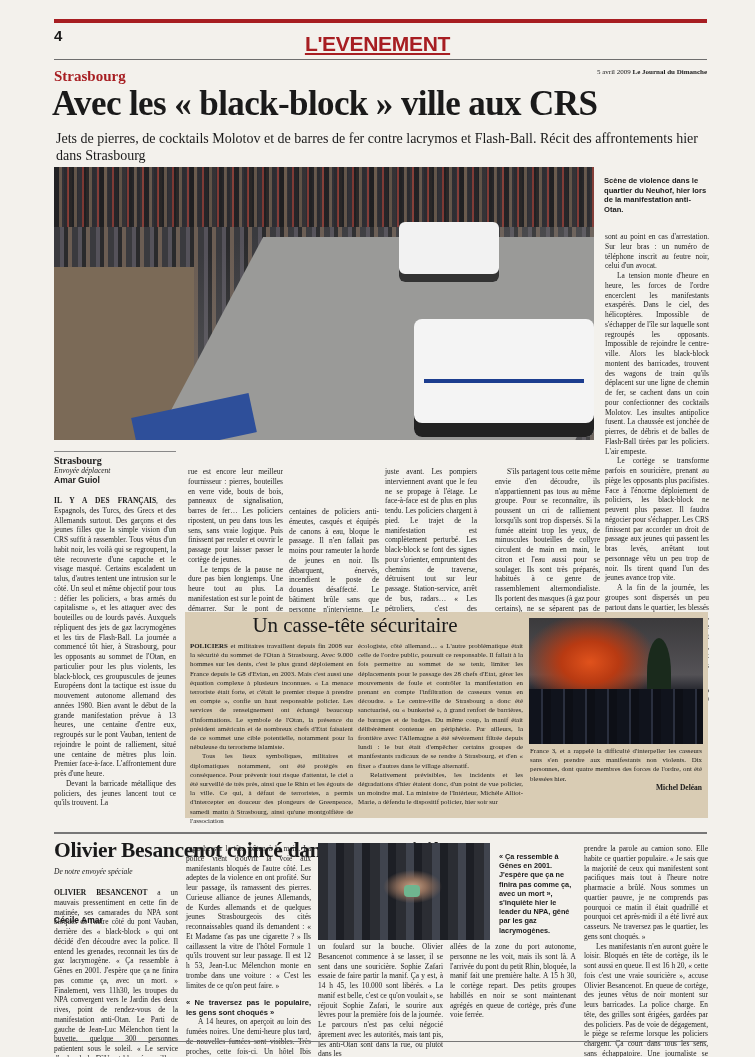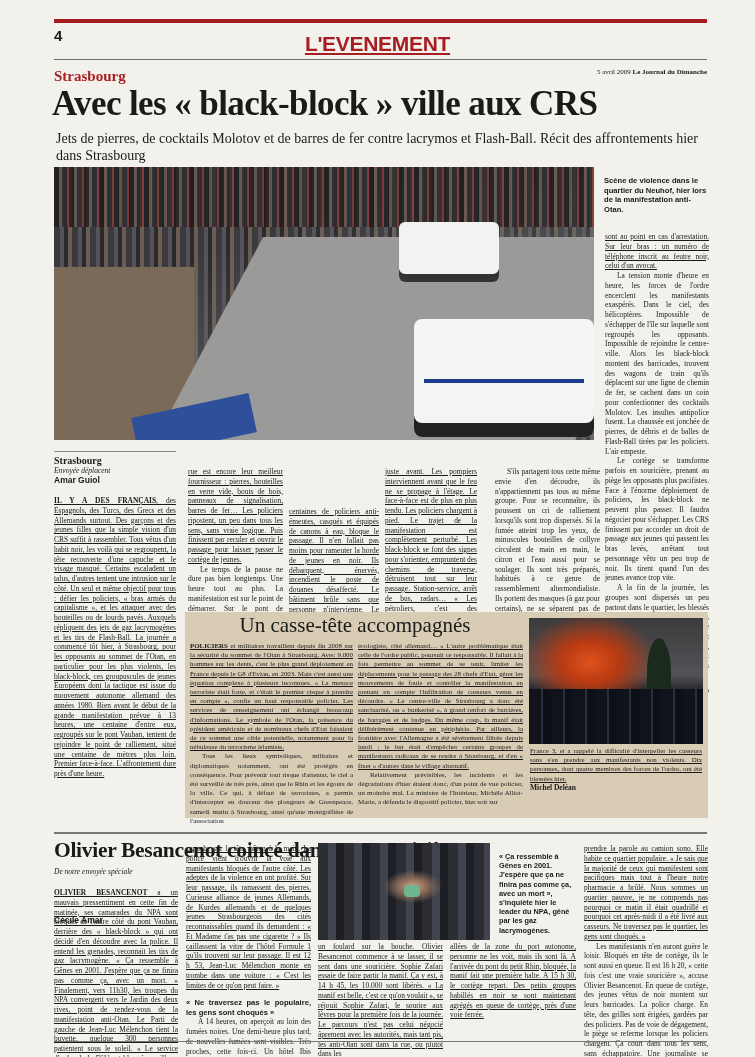--- a/index.html
+++ b/index.html
@@ -23,35 +23,35 @@
   .ph-main .road { position:absolute; left: 140px; top: 70px; width: 420px; height: 260px; background: #9a9a98; transform: skewX(-28deg); }
   .ph-main .van1 { position:absolute; left: 345px; top: 55px; width: 100px; height: 60px; background:#f2f2f2; border-radius: 6px; box-shadow: inset 0 -8px 0 #333; }
   .ph-main .van2 { position:absolute; left: 360px; top: 152px; width: 180px; height: 118px; background:#f4f4f4; border-radius: 8px; box-shadow: inset 0 -14px 0 #222; }
   .ph-main .van2::after { content:""; position:absolute; left: 10px; top: 60px; width: 160px; height: 4px; background:#1c3d8f; }
   .ph-main .crowd { position:absolute; left:0; top:0; width:100%; height:60px; background: repeating-linear-gradient(90deg,#1d1d1f 0 5px,#6a5a4c 5px 8px,#2b2b30 8px 13px,#8a3a34 13px 15px); opacity:.85; }
   .ph-main .ground { position:absolute; left:0; top:100px; width:140px; height:173px; background:#7b6a57; }
   .ph-main .tarp { position:absolute; left:80px; top: 238px; width:120px; height: 40px; background:#2e4f9a; transform: rotate(-12deg); }
   .cap-main { left: 604px; top: 168px; width: 104px; font: bold 7.6px/9.5px "Liberation Sans", sans-serif; margin-top: 8px; }
   .col { font: 7.45px/9.75px "Liberation Serif", serif; text-align: justify; hyphens: auto; }
   .col p { text-indent: 12px; }
-  .col p.noind { text-indent: 0; text-decoration: underline; }
+  .col p.noind { text-indent: 0; }
   .col b.lead { font-weight: bold; }
   .byline { left: 54px; top: 451px; width: 122px; border-top: 1px solid #888; padding-top: 3px; }
   .byline .city { font: bold 10px "Liberation Serif", serif; }
   .byline .role { font: italic 7.5px "Liberation Serif", serif; }
   .byline .name { font: bold 8.5px "Liberation Sans", sans-serif; }
   .c1 { left: 54px; top: 496px; width: 122px; }
   .c2 { left: 188px; top: 467px; width: 95px; }
   .c3 { left: 289px; top: 467px; width: 90px; margin-top: 40px; }
   .c4 { left: 385px; top: 467px; width: 92px; }
   .c5 { left: 495px; top: 467px; width: 105px; }
   .c6 { left: 605px; top: 232px; width: 104px; }
   .subhead { font: bold 7.6px/9.5px "Liberation Sans", sans-serif; margin-top: 8px; }
   .credit { text-align: right; font: italic 7.5px "Liberation Serif", serif; margin-top: 5px; }
-  .credit2 { text-align: left; font: bold 7.5px "Liberation Serif", serif; }
+  .credit2 { text-align: right; font: bold 7.5px "Liberation Serif", serif; }
   .box { left: 185px; top: 612px; width: 523px; height: 206px; background: #d9ccb4; }
   .box-title { left: 185px; top: 613px; width: 340px; text-align: center; font: 21px "Liberation Serif", serif; }
   .b1 { left: 190px; top: 641px; width: 163px; font-size: 6.9px; line-height: 9.2px; }
   .b2 { left: 358px; top: 641px; width: 165px; font-size: 6.9px; line-height: 9.2px; }
   .ph-box { left: 529px; top: 618px; width: 174px; height: 126px; background:
       radial-gradient(ellipse at 35% 35%, #e0521c 0, #b83a12 18%, rgba(40,30,28,0) 42%),
       linear-gradient(180deg, #3b3a3c 0, #545256 45%, #1c1e26 60%, #14161d 100%); }
   .ph-box .cops { position:absolute; left:0; bottom:0; width:100%; height:55px; background: repeating-linear-gradient(90deg,#10131c 0 12px,#2a2f3e 12px 14px,#0d0f16 14px 22px); }
   .ph-box .tree { position:absolute; left:118px; top:20px; width:24px; height:70px; background:#1a2a1c; border-radius: 50% 50% 10% 10%; }
   .cap-box { left: 530px; top: 746px; width: 172px; font-size: 6.9px; line-height: 9.2px; }
@@ -96,20 +96,21 @@
 <div class="abs cap-main">Scène de violence dans le quartier du Neuhof, hier lors de la manifestation anti-Otan.</div>
 
 <div class="abs byline">
   <div class="city">Strasbourg</div>
   <div class="role">Envoyée déplacent</div>
   <div class="name">Amar Guiol</div>
 </div>
 
 <div class="abs col c1">
   <p class="noind"><b class="lead">IL Y A DES FRANÇAIS</b><span>, des Espagnols, des Turcs, des Grecs et des Allemands surtout. Des garçons et des jeunes filles que la simple vision d'un CRS suffit à rassembler. Tous vêtus d'un habit noir, les voilà qui se regroupent, la tête recouverte d'une capuche et le visage masqué. Certains escaladent un talus, d'autres tentent une intrusion sur le côté. Un seul et même objectif pour tous : défier les policiers, « bras armés du capitalisme », et les attaquer avec des bouteilles ou de lourds pavés. Auxquels répliquent des jets de gaz lacrymogènes et les tirs de Flash-Ball. La journée a commencé tôt hier, à Strasbourg, pour les opposants au sommet de l'Otan, en particulier pour les plus violents, les black-block, ces groupuscules de jeunes Européens dont la tactique est issue du mouvement autonome allemand des années 1980. Bien avant le début de la grande manifestation prévue à 13 heures, une centaine d'entre eux, regroupés sur le pont Vauban, tentent de rejoindre le point de ralliement, situé une centaine de mètres plus loin. Premier face-à-face. L'affrontement dure près d'une heure.</span></p>
+  <p>Devant la barricade métallique des policiers, des jeunes lancent tout ce qu'ils trouvent. La</p>
 </div>
 <div class="abs col c2">
   <p class="noind">rue est encore leur meilleur fournisseur : pierres, bouteilles en verre vide, bouts de bois, panneaux de signalisation, barres de fer… Les policiers ripostent, un peu dans tous les sens, sans vraie logique. Puis finissent par reculer et ouvrir le passage pour laisser passer le cortège de jeunes.</p>
   <p>Le temps de la pause ne dure pas bien longtemps. Une heure tout au plus. La manifestation est sur le point de démarrer. Sur le pont de l'Europe, de l'autre côté de la frontière, des Allemands ont interdiction de traverser le Rhin. Un barrage formé de plusieurs</p>
 </div>
 <div class="abs col c3">
   <p class="noind">centaines de policiers anti-émeutes, casqués et équipés de canons à eau, bloque le passage. Il n'en fallait pas moins pour rameuter la horde de jeunes en noir. Ils débarquent, énervés, incendient le poste de douanes désaffecté. Le bâtiment brûle sans que personne n'intervienne. Le ciel est noir.</p>
   <div class="subhead">Sur leur bras : un numéro de téléphone, celui d'un avocat</div>
   <p>Puis c'est au tour d'une pharmacie située un peu plus loin, d'une banque et d'un hôtel Ibis, dont les clients ont été évacués</p>
 </div>
@@ -122,21 +123,21 @@
 <div class="abs col c6">
   <p class="noind">sont au point en cas d'arrestation. Sur leur bras : un numéro de téléphone inscrit au feutre noir, celui d'un avocat.</p>
   <p>La tension monte d'heure en heure, les forces de l'ordre encerclent les manifestants exaspérés. Dans le ciel, des hélicoptères. Impossible de s'échapper de l'île sur laquelle sont regroupés les opposants. Impossible de rejoindre le centre-ville. Alors les black-block montent des barricades, trouvent des wagons de train qu'ils déplacent sur une ligne de chemin de fer, se cachent dans un coin pour confectionner des cocktails Molotov. Les insultes antipolice fusent. La chaussée est jonchée de pierres, de débris et de balles de Flash-Ball tirées par les policiers. L'air empeste.</p>
   <p>Le cortège se transforme parfois en souricière, prenant au piège les opposants plus pacifistes. Face à l'énorme déploiement de policiers, les black-block ne peuvent plus passer. Il faudra négocier pour s'échapper. Les CRS finissent par accorder un droit de passage aux jeunes qui passent les bras levés, arrêtant tout personnage vêtu un peu trop de noir. Ils tirent quand l'un des jeunes avance trop vite.</p>
   <p>A la fin de la journée, les groupes sont dispersés un peu partout dans le quartier, les blessés évacués (au total 10 personnes, dont quatre membres des forces de l'ordre). Des tirs de gaz fusent encore. Des manifestants, exténués, s'engueulent. Il y a ceux qui veulent partir. Et ceux qui les accusent d'être des traîtres.</p>
   <div class="credit">Reportage photo</div>
   <div class="credit2">E. Dessons - B. Bisson/JDD</div>
 </div>
 
 <div class="abs box"></div>
-<h2 class="abs box-title">Un casse-tête accompagnés</h2>
+<h2 class="abs box-title">Un casse-tête sécuritaire</h2>
 <div class="abs col b1">
   <p class="noind"><b class="lead">POLICIERS</b><span> et militaires travaillent depuis fin 2008 sur la sécurité du sommet de l'Otan à Strasbourg. Avec 9.000 hommes sur les dents, c'est le plus grand déploiement en France depuis le G8 d'Evian, en 2003. Mais c'est aussi une équation complexe à plusieurs inconnues. « La menace terroriste était forte, et c'était le premier risque à prendre en compte », confie un haut responsable policier. Les services de renseignement ont échangé beaucoup d'informations. Le symbole de l'Otan, la présence du président américain et de nombreux chefs d'Etat faisaient de ce sommet une cible potentielle, notamment pour la nébuleuse du terrorisme islamiste.</span></p>
   <p>Tous les lieux symboliques, militaires et diplomatiques notamment, ont été protégés en conséquence. Pour prévenir tout risque d'attentat, le ciel a été surveillé de très près, ainsi que le Rhin et les égouts de la ville. Ce qui, à défaut de terroristes, a permis d'intercepter en douceur des plongeurs de Greenpeace, samedi matin à Strasbourg, ainsi qu'une montgolfière de l'association</p>
 </div>
 <div class="abs col b2">
   <p class="noind">écologiste, côté allemand… « L'autre problématique était celle de l'ordre public, poursuit ce responsable. Il fallait à la fois permettre au sommet de se tenir, limiter les déplacements pour le passage des 28 chefs d'Etat, gérer les mouvements de foule et contrôler la manifestation en prenant en compte l'infiltration de casseurs venus en découdre. » Le centre-ville de Strasbourg a donc été sanctuarisé, ou « bunkerisé », à grand renfort de barrières, de barrages et de badges. Du même coup, la manif était délibérément contenue en périphérie. Par ailleurs, la frontière avec l'Allemagne a été sévèrement filtrée depuis lundi : le but était d'empêcher certains groupes de manifestants radicaux de se rendre à Strasbourg, et d'en « fixer » d'autres dans le village alternatif.</p>
   <p>Relativement prévisibles, les incidents et les dégradations d'hier étaient donc, d'un point de vue policier, un moindre mal. La ministre de l'Intérieur, Michèle Alliot-Marie, a défendu le dispositif policier, hier soir sur</p>
 </div>
 <div class="abs photo ph-box">
     <div class="tree"></div>

